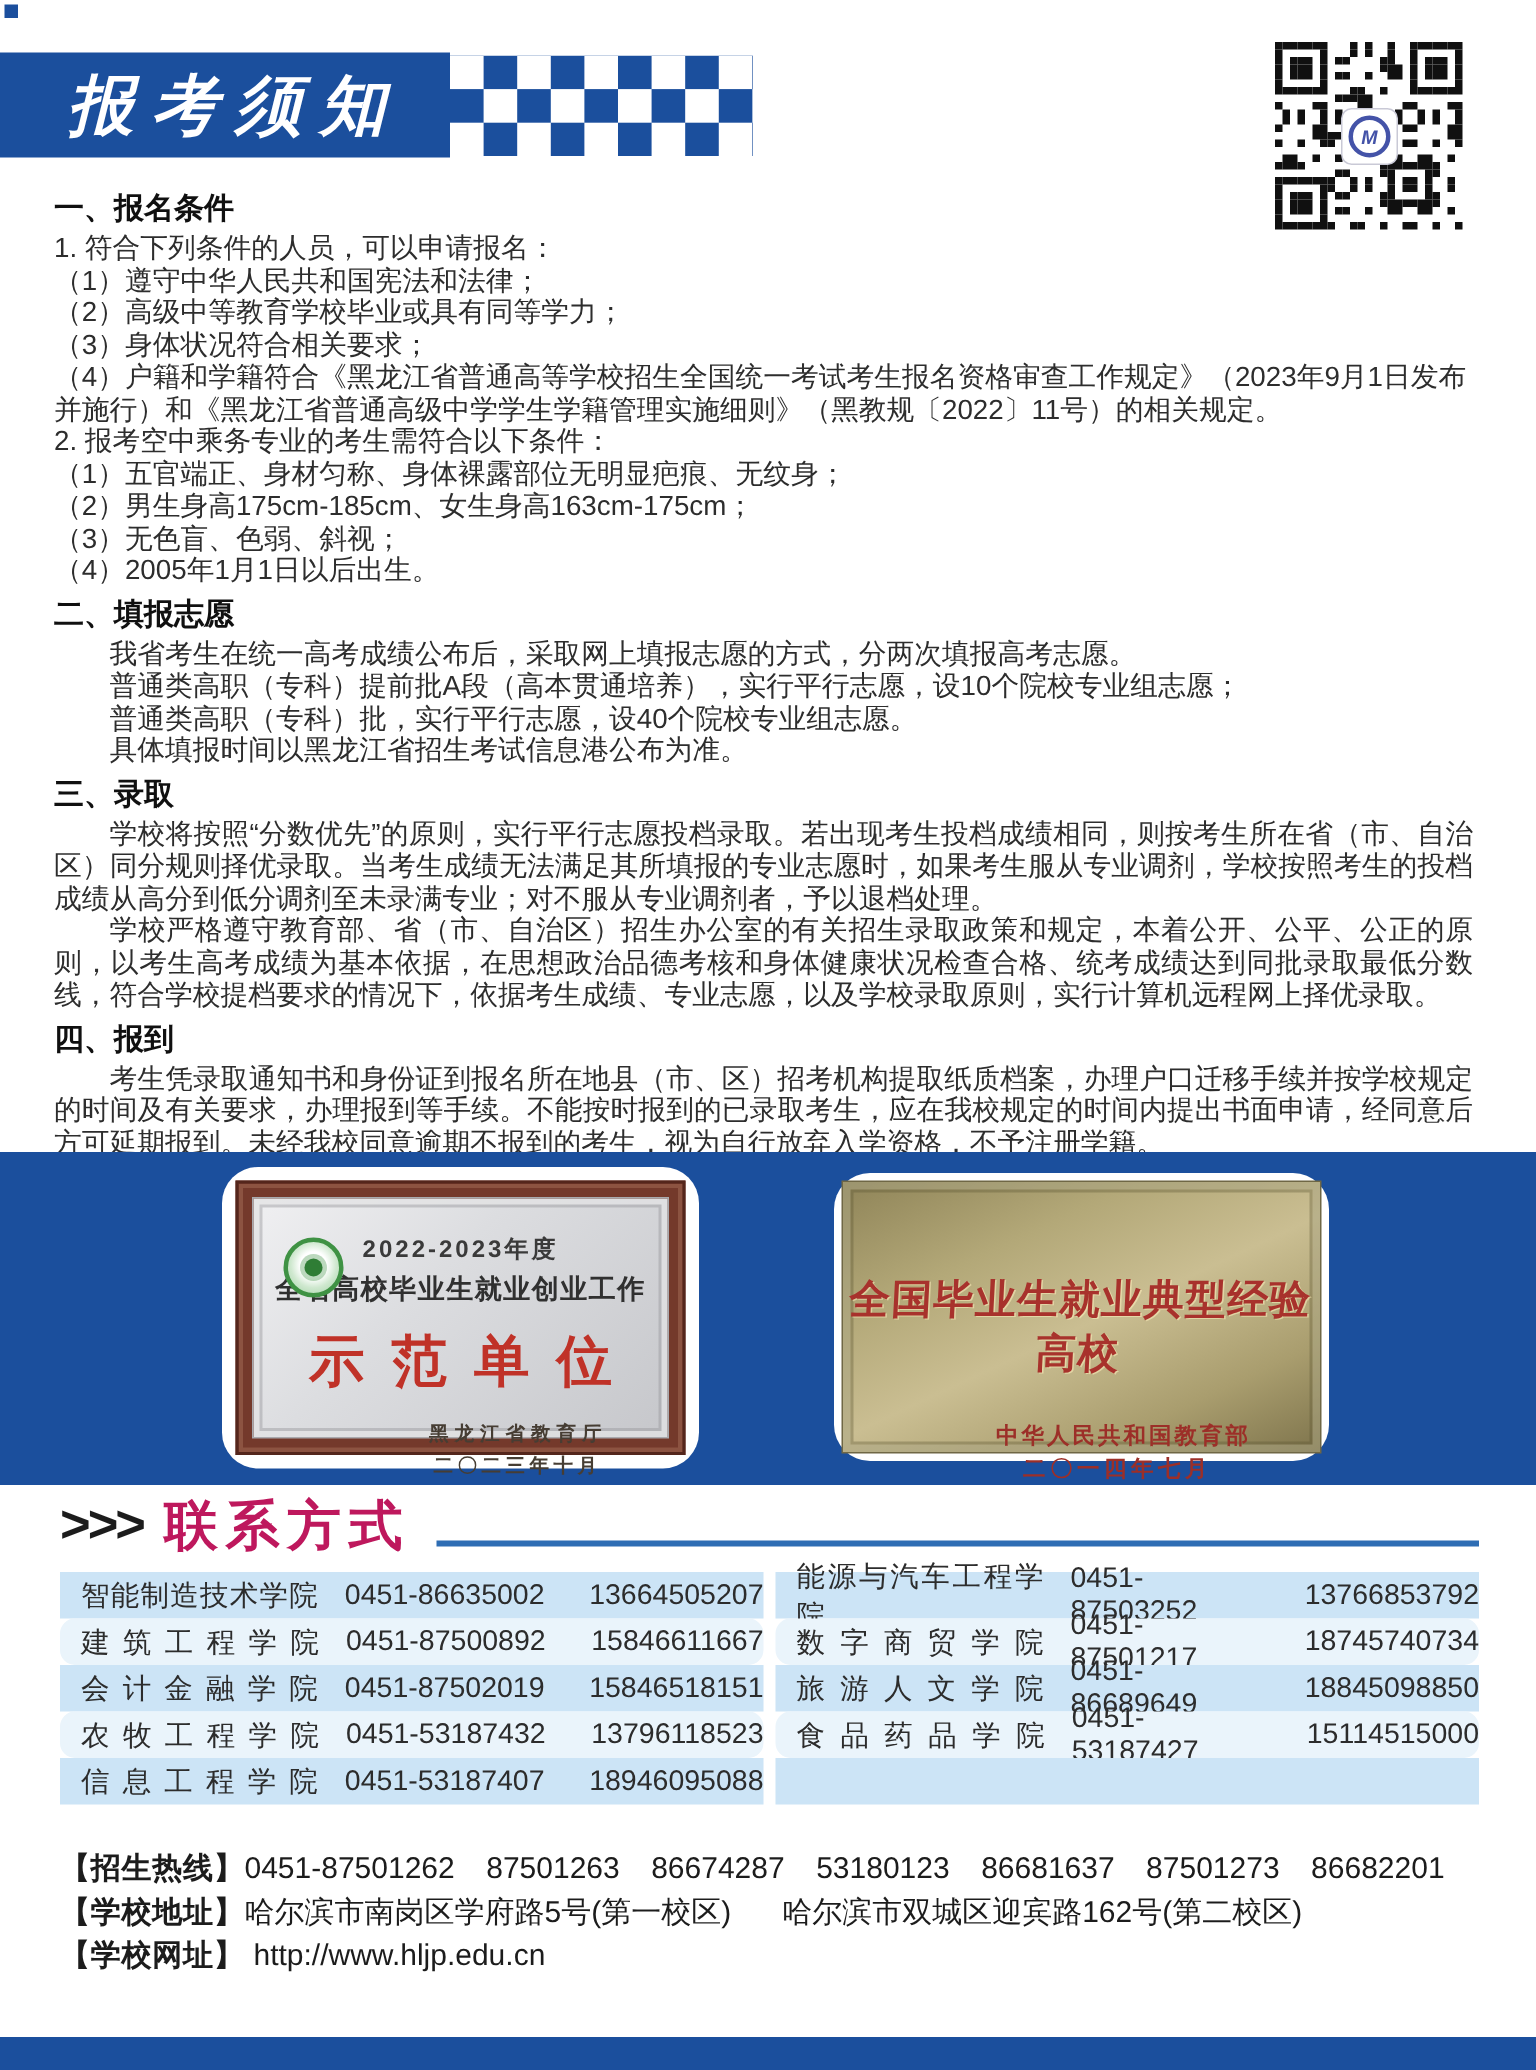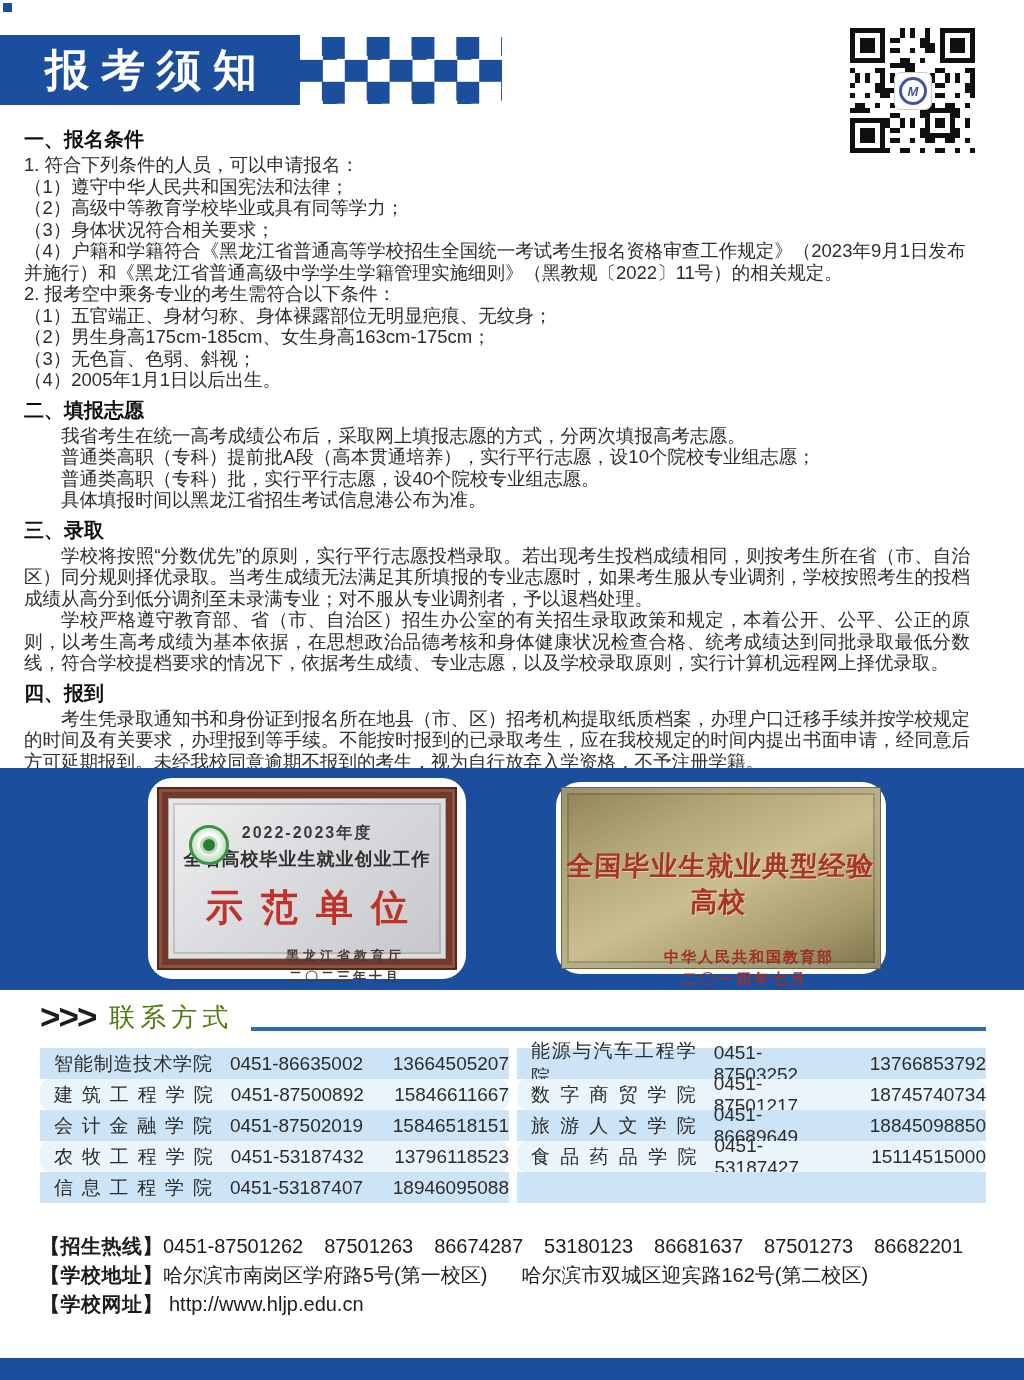--- a/index.html
+++ b/index.html
@@ -14,35 +14,35 @@
   html,body{background:#fff;}
   body{font-family:"Liberation Sans",sans-serif;}
   .page{position:relative;width:1024px;height:1380px;background:#fff;overflow:hidden;}
 
   
   .corner-mark{position:absolute;left:3px;top:3px;width:9px;height:9px;background:var(--blue);}
 
   
   .title-bar{position:absolute;left:0;top:35px;width:300px;height:70px;background:var(--blue);
     color:#fff;display:flex;align-items:center;justify-content:center;
-    font-size:44px;font-weight:900;letter-spacing:12px;padding-left:14px;}
+    font-size:44px;font-weight:900;letter-spacing:12px;padding-left:14px;font-style:italic;}
   .checkers{position:absolute;left:300px;top:37px;width:202px;height:67px;
     background-image:repeating-conic-gradient(var(--blue) 0% 25%, transparent 0% 50%);
     background-size:44.8px 44.8px;}
   .qr{position:absolute;left:850px;top:28px;width:125px;height:125px;
     display:grid;grid-template-columns:repeat(25,1fr);grid-template-rows:repeat(25,1fr);background:#fff;}
   .qr span{display:block;}
   .qr span.f{background:#101010;}
   .qr-logo{position:absolute;left:894px;top:72px;width:38px;height:38px;background:#fff;
     border:1px solid #c9c9d6;border-radius:7px;display:flex;align-items:center;justify-content:center;}
   .qr-logo .ring{width:28px;height:28px;border-radius:50%;border:3px solid #4453a8;color:#4453a8;
     display:flex;align-items:center;justify-content:center;font-size:13px;font-weight:bold;font-style:italic;}
 
   
-  .content{position:absolute;left:24px;top:120px;width:946px;color:var(--ink);font-size:18.5px;}
+  .content{position:absolute;left:36px;top:120px;width:946px;color:var(--ink);font-size:18.5px;}
   .sec-heading{font-size:20px;font-weight:bold;color:#101010;margin:8px 0 3px;line-height:23px;}
   .line{line-height:21.5px;}
   .line.ind{padding-left:37px;}
   .para{line-height:21.5px;text-indent:2em;text-align:justify;}
 
   
   .band{position:absolute;left:0;top:768px;width:1024px;height:222px;background:var(--blue);}
   .card{position:absolute;background:#fff;border-radius:24px;}
   .card-left{left:148px;top:10px;width:318px;height:201px;padding:9px;}
   .card-right{left:556px;top:14px;width:330px;height:192px;padding:5px;}
@@ -64,21 +64,21 @@
     background:linear-gradient(155deg,#8f8458 0%,#b3a878 28%,#cabe92 52%,#a99d6e 78%,#7e744c 100%);
     border:1px solid #6f6745;box-shadow:inset 0 0 0 5px rgba(255,250,220,.25), inset 0 0 0 7px rgba(90,82,50,.35);}
   .gold-main{font-size:27px;font-weight:900;color:#a8322c;text-align:center;padding-top:60px;
     letter-spacing:1px;text-shadow:1px 1px 0 rgba(255,240,190,.55);transform:skewX(-3deg);}
   .gold-issuer{font-size:15px;font-weight:bold;color:#9c2f28;text-align:right;padding-right:46px;margin-top:28px;letter-spacing:2px;}
   .gold-date{font-size:15px;font-weight:bold;color:#9c2f28;text-align:right;padding-right:72px;margin-top:3px;letter-spacing:3px;}
 
   
   .contact-header{position:absolute;left:40px;top:998px;width:946px;display:flex;align-items:flex-end;}
   .chevrons{font-size:35px;font-weight:900;color:#1c1c1c;letter-spacing:-2px;line-height:38px;}
-  .contact-title{font-size:26px;font-weight:400;color:#4d7c0f;margin-left:14px;letter-spacing:5px;line-height:38px;}
+  .contact-title{font-size:36px;font-weight:700;color:#be185d;margin-left:14px;letter-spacing:5px;line-height:38px;}
   .contact-rule{flex:1;height:4px;background:var(--rule-blue);margin-left:18px;margin-bottom:5px;}
 
   .contact-table{position:absolute;left:40px;top:1048px;width:946px;display:flex;gap:8px;}
   .ctable-col{width:469px;display:flex;flex-direction:column;gap:0;}
   .crow{height:31px;display:flex;align-items:center;font-size:19px;color:#2c2c2c;padding-left:14px;}
   .crow.odd{background:var(--row-blue);}
   .crow.even{background:var(--row-light);border-radius:10px;}
   .cell-name{text-align:justify;text-align-last:justify;}
   .col-left .cell-name{width:166px;}
   .col-right .cell-name{width:182px;}

